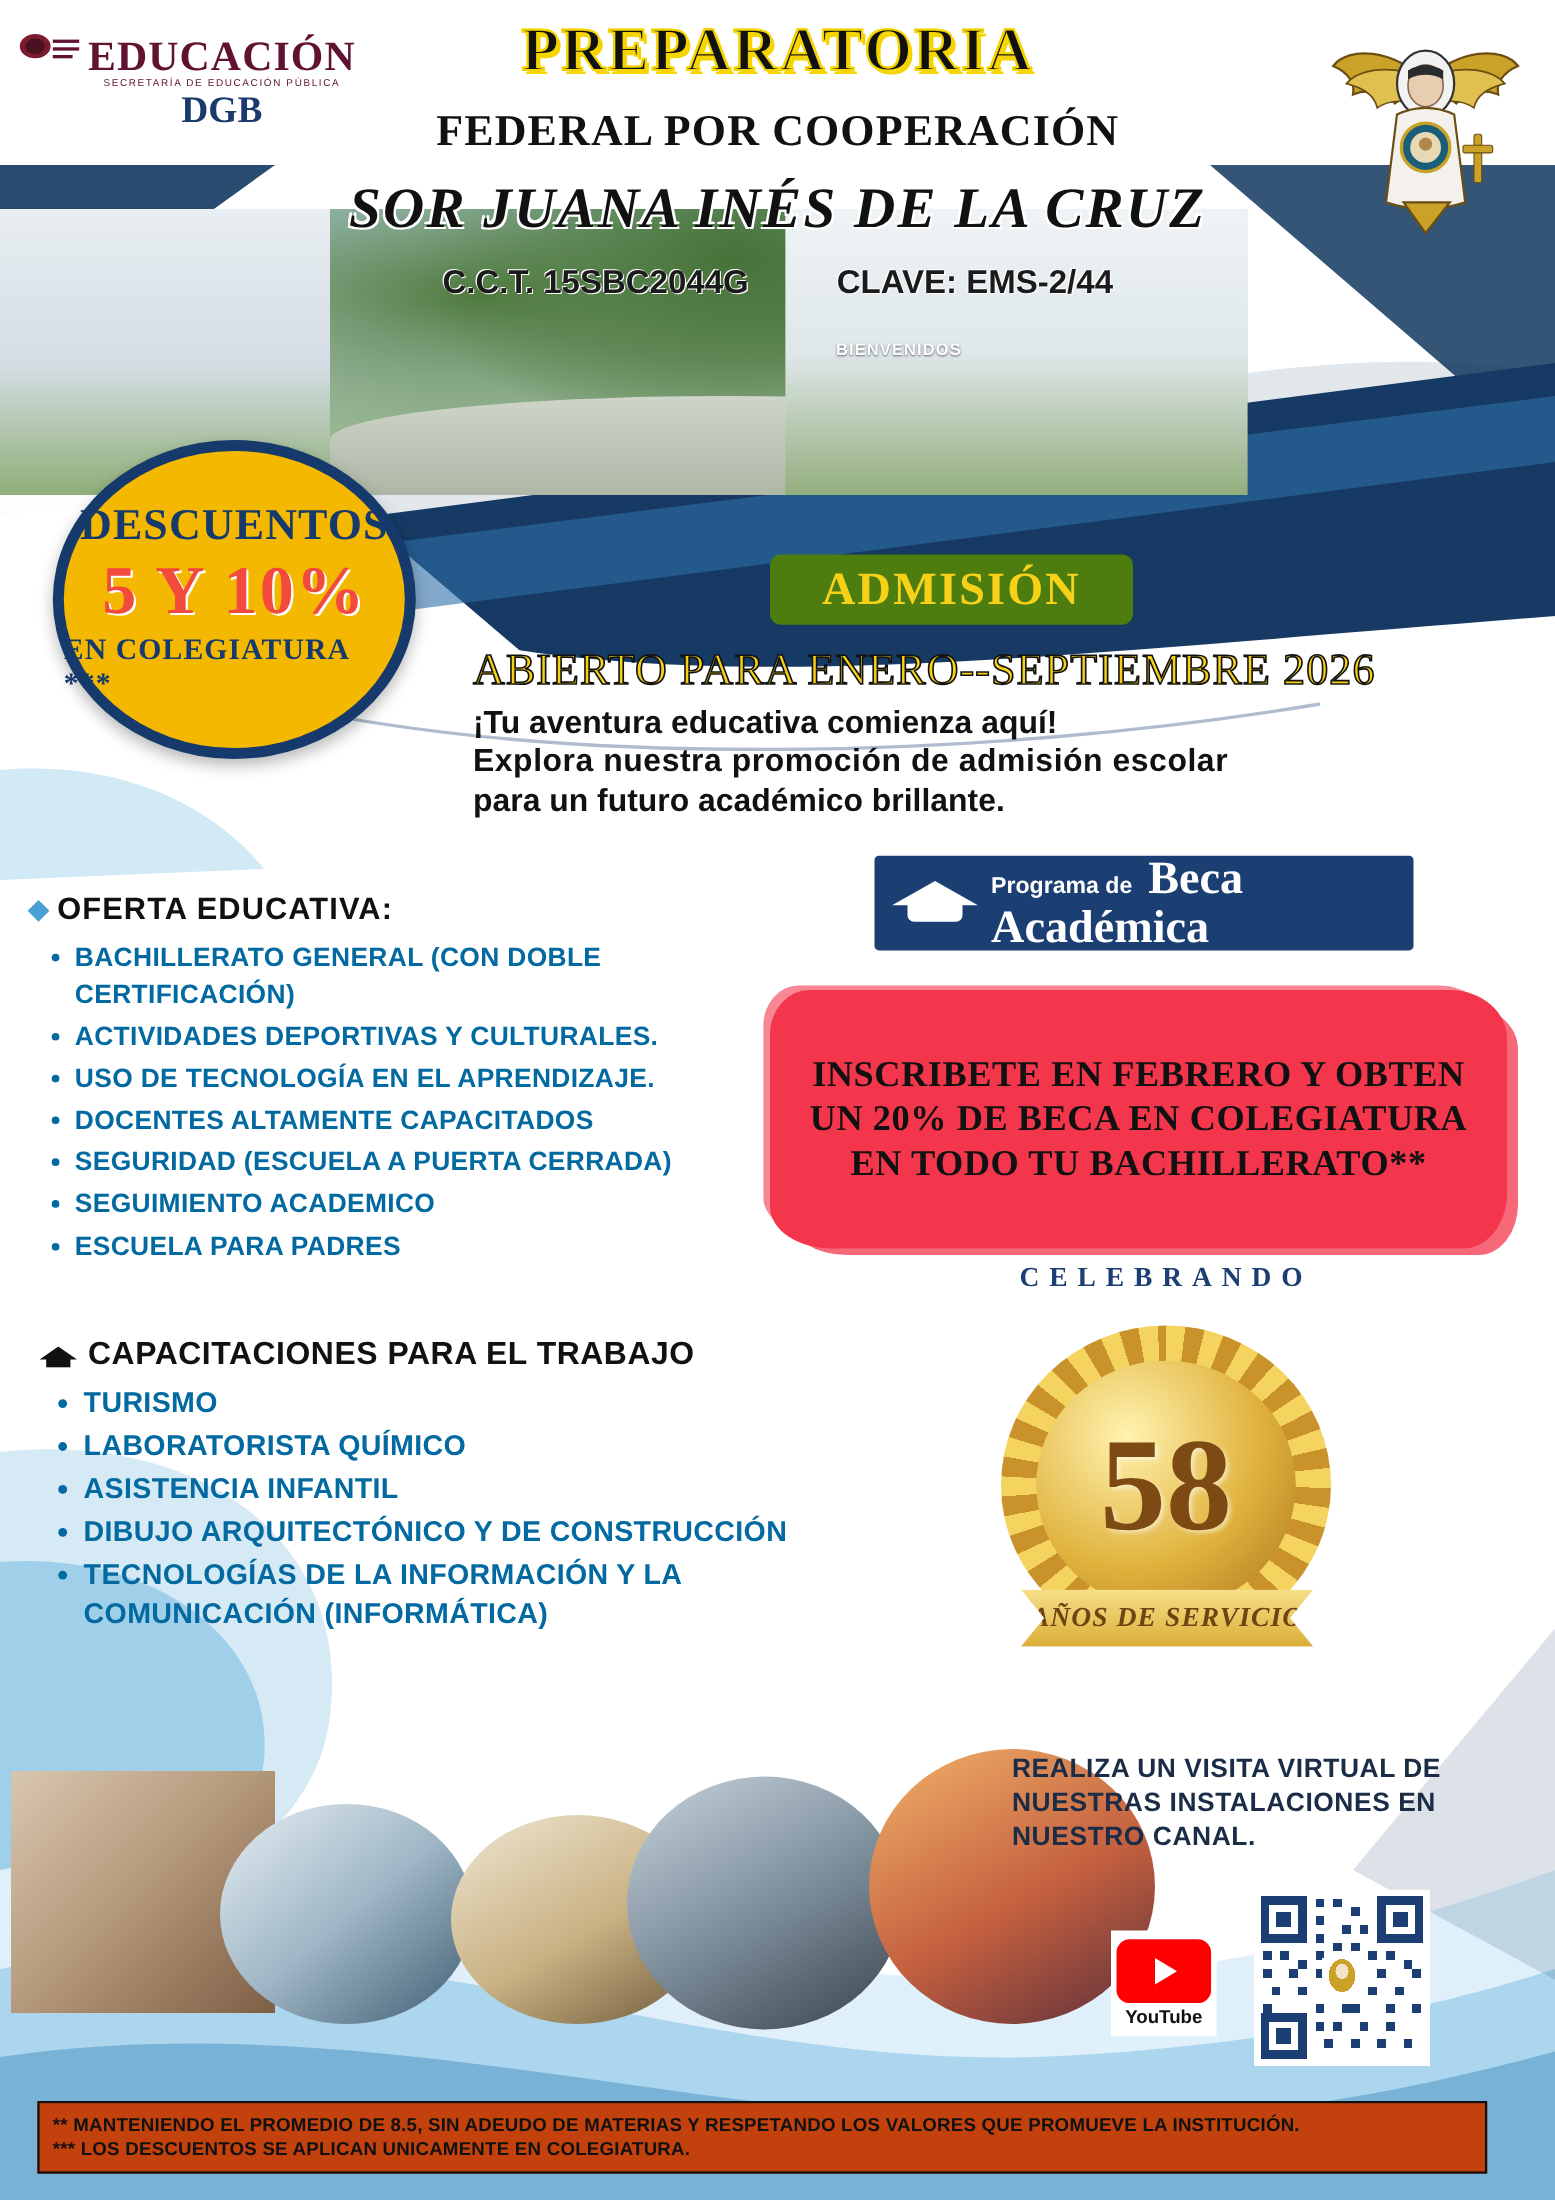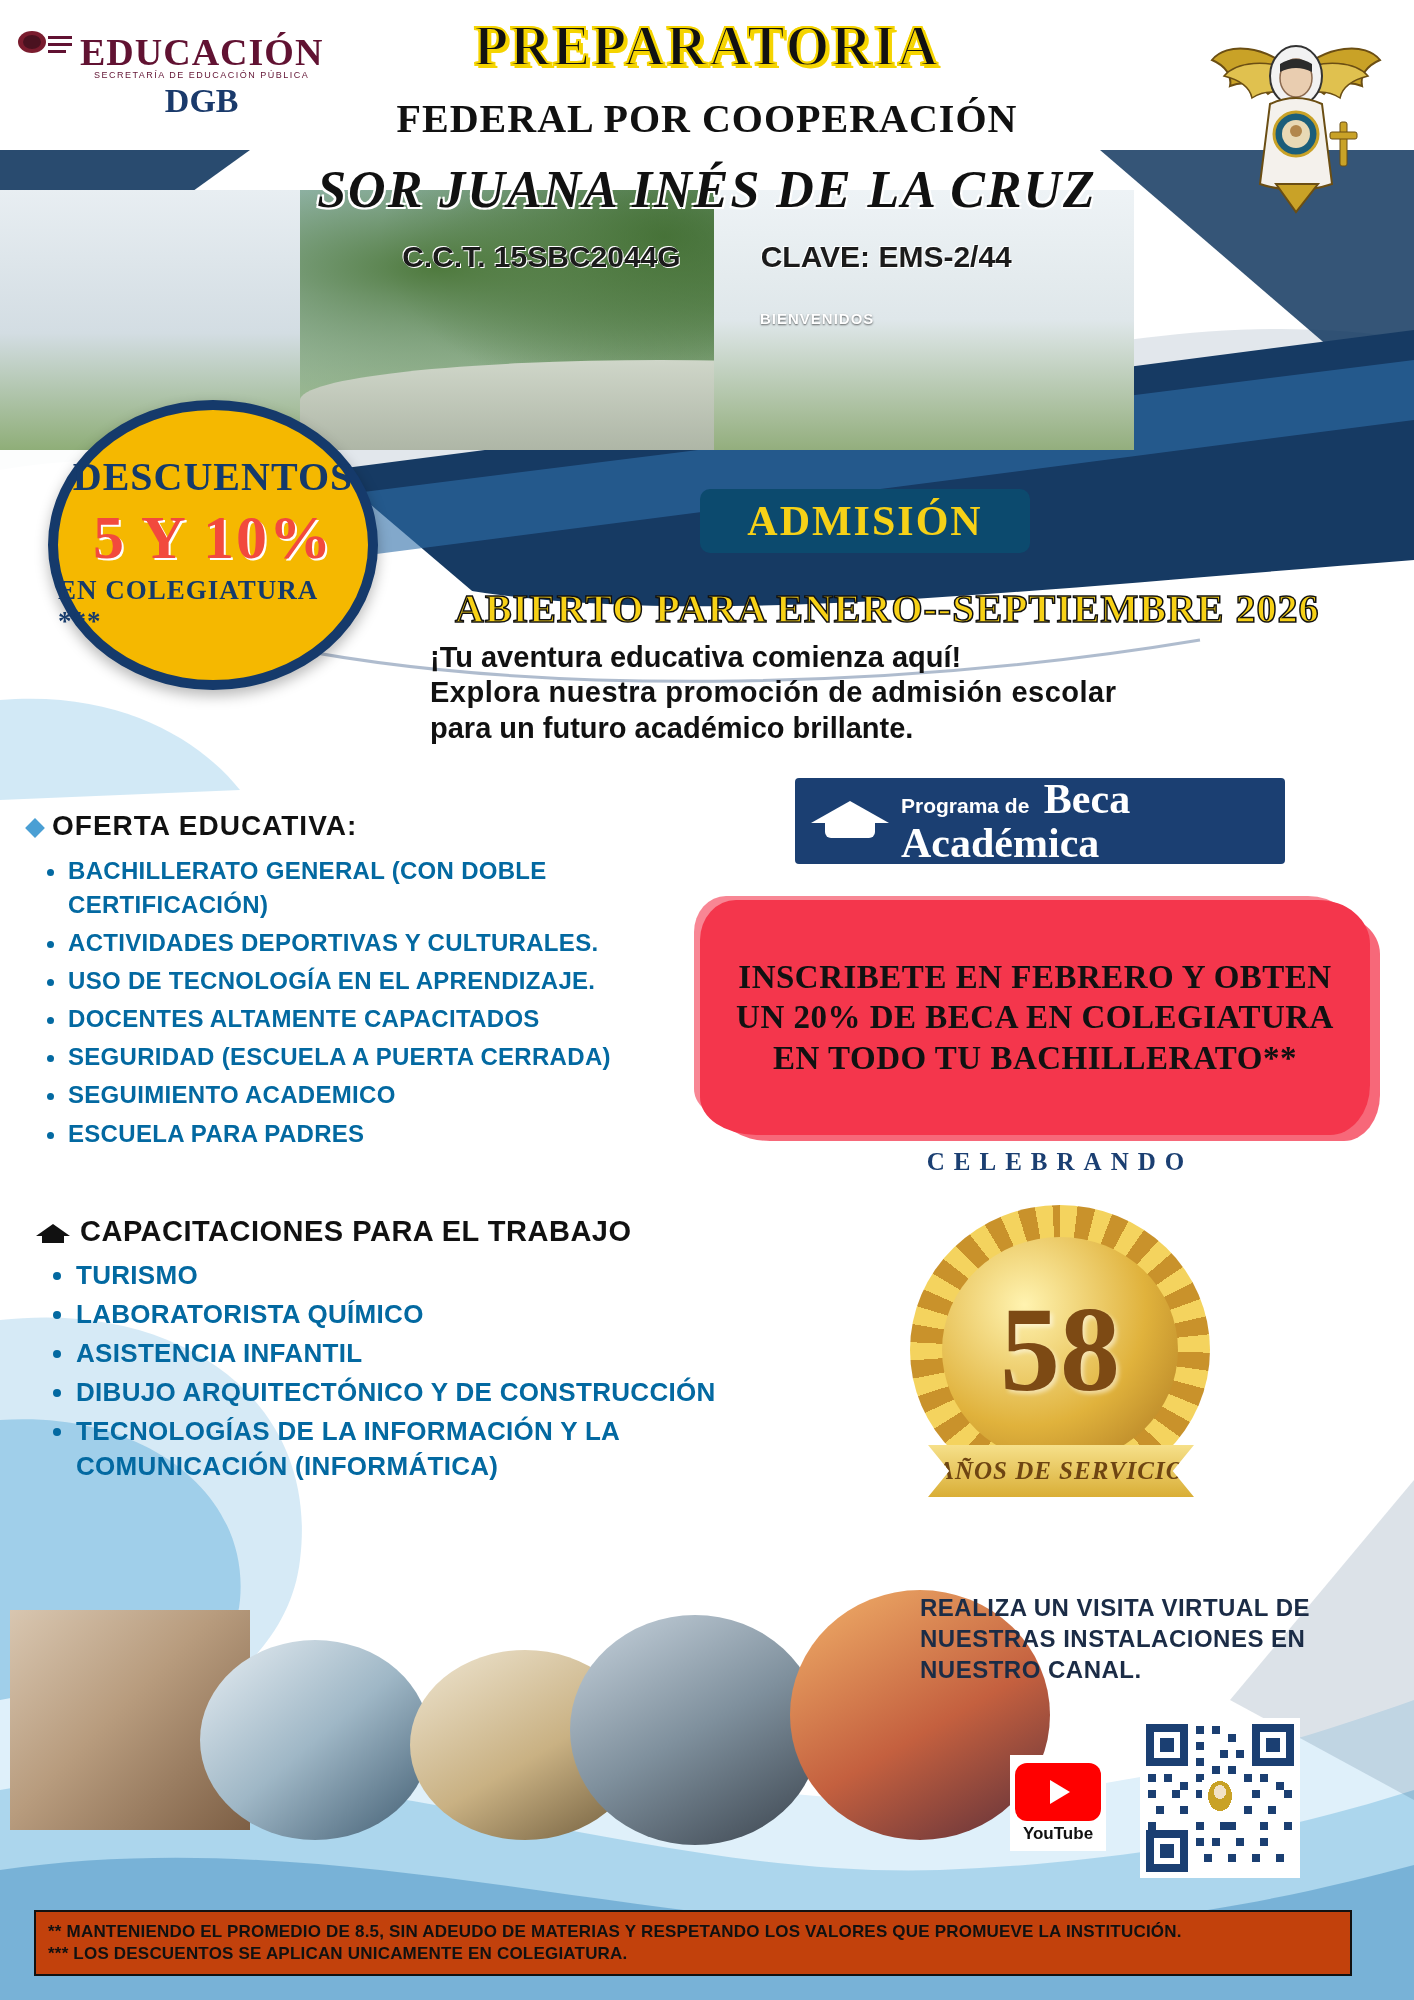--- a/index.html
+++ b/index.html
@@ -104,31 +104,31 @@
     display:flex;flex-direction:column;align-items:center;justify-content:center;
     box-shadow:0 6px 14px rgba(0,0,0,.28);
   }
   .desc-t1{font-size:40px;font-weight:bold;color:#153a6b;letter-spacing:1px;font-family:"Liberation Serif",serif;}
   .desc-t2{font-size:62px;font-weight:bold;color:#f24a3d;letter-spacing:2px;
            text-shadow:2px 2px 0 #fff;font-family:"Liberation Serif",serif;margin:2px 0;}
   .desc-t3{font-size:27px;font-weight:bold;color:#153a6b;letter-spacing:1px;font-family:"Liberation Serif",serif;}
 
   
   .admision-box{
-    position:absolute; left:700px; top:489px; width:330px; height:64px; z-index:7;
-    background:#0c4a6e; border-radius:10px;
+    position:absolute; left:700px; top:504px; width:330px; height:64px; z-index:7;
+    background:#4d7c0f; border-radius:10px;
     display:flex;align-items:center;justify-content:center;
   }
   .admision-box span{
     font-size:42px;font-weight:bold;color:#f7d117;letter-spacing:2px;
     font-family:"Liberation Serif",serif;
   }
   .abierto{
-    position:absolute; left:455px; top:585px; width:930px; z-index:7;
-    font-size:40px;font-weight:bold;color:#f7d117;letter-spacing:1px;
+    position:absolute; left:430px; top:585px; width:930px; z-index:7;
+    font-size:40px;font-weight:normal;color:#f7d117;letter-spacing:1px;
     -webkit-text-stroke:1.5px #111;
     font-family:"Liberation Serif",serif;white-space:nowrap;
   }
   .tagline{
     position:absolute; left:430px; top:640px; width:960px; z-index:7;
     color:#111; font-size:29px; font-weight:bold; line-height:1.22;
   }
   .tagline .l2{letter-spacing:.5px;}
 
   

